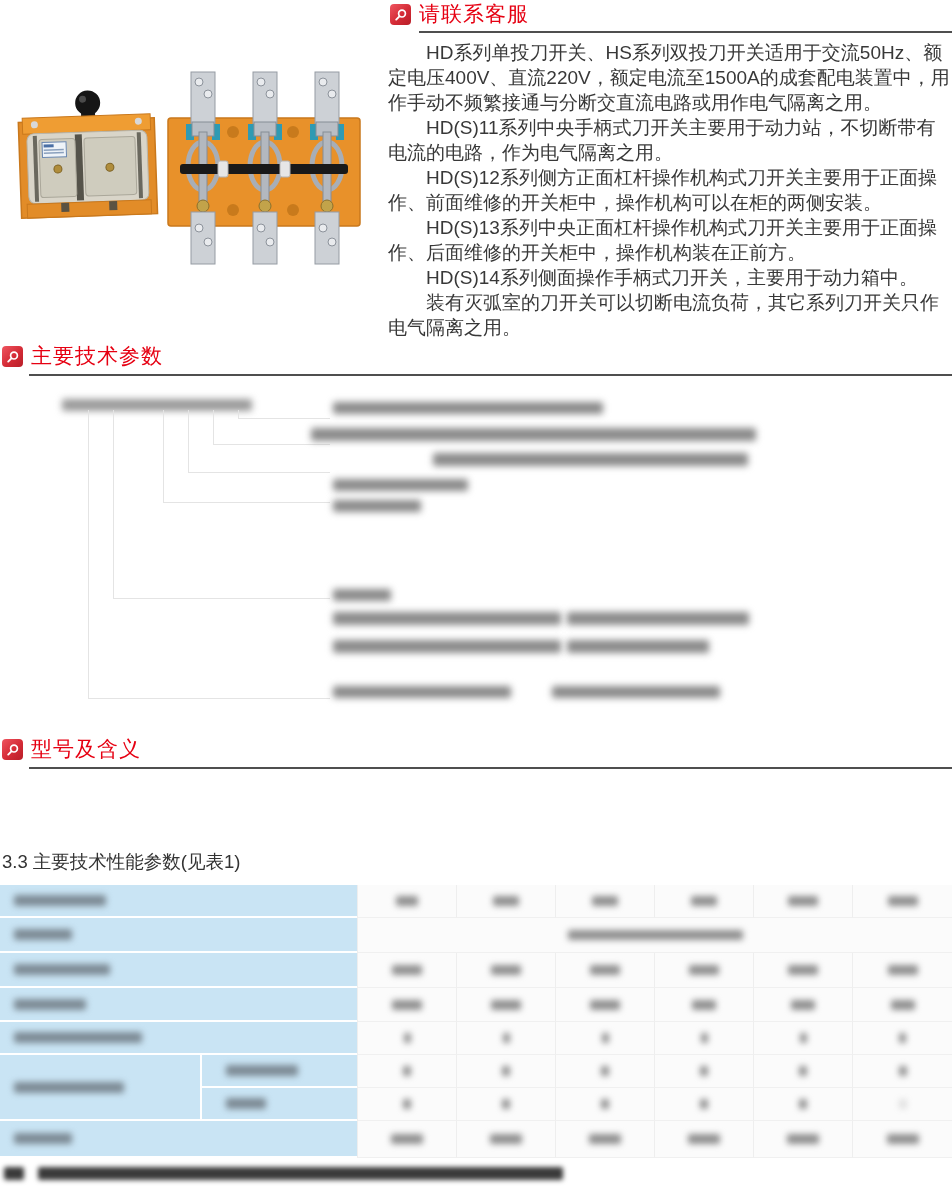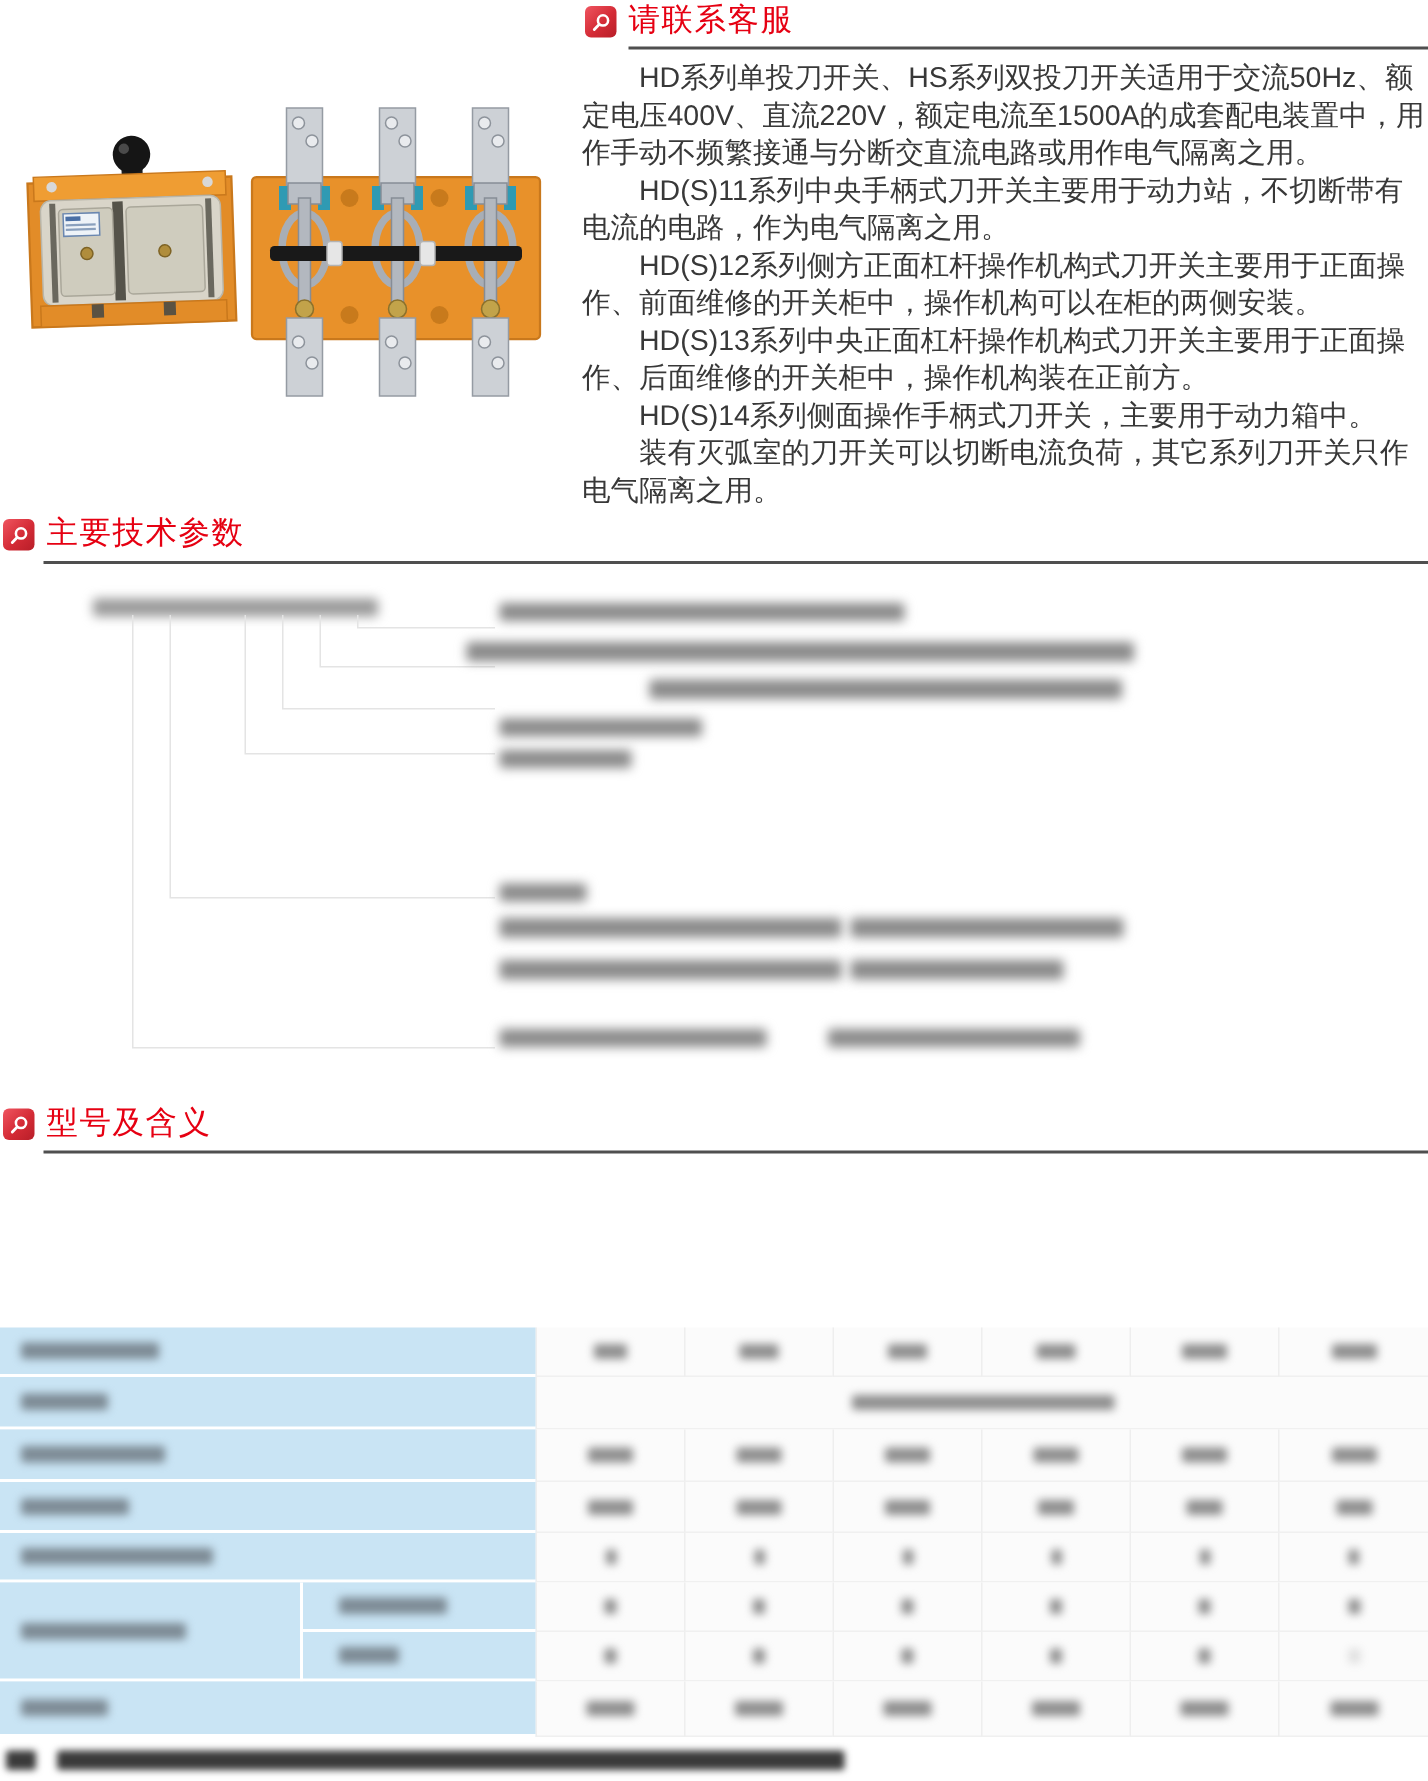--- a/index.html
+++ b/index.html
@@ -210,20 +210,21 @@
 
   <div class="sec-icon" style="left:2px;top:739px;">
     <svg width="14" height="14" viewBox="0 0 14 14">
       <circle cx="8" cy="5.6" r="3.4" fill="none" stroke="#ffffff" stroke-width="1.7"></circle>
       <line x1="5.4" y1="8.4" x2="2.2" y2="11.6" stroke="#ffffff" stroke-width="1.9" stroke-linecap="round"></line>
     </svg>
   </div>
   <div class="sec-title" style="left:31px;top:737px;">型号及含义</div>
   <div class="sec-rule" style="left:29px;top:767px;width:923px;"></div>
 
+  <div class="spec-item" style="top:849px;">3.3 主要技术性能参数(见表1)</div>
 
   <div class="tbl">
 
     <div class="trow" style="height:33px;">
       <div class="hcell" style="width:357px;">
           <div class="lbl" style="width:92px;"></div>
         </div>
       <div class="vcell" style="width:99px;">
           <div class="val" style="width:22px;"></div>
         </div>

